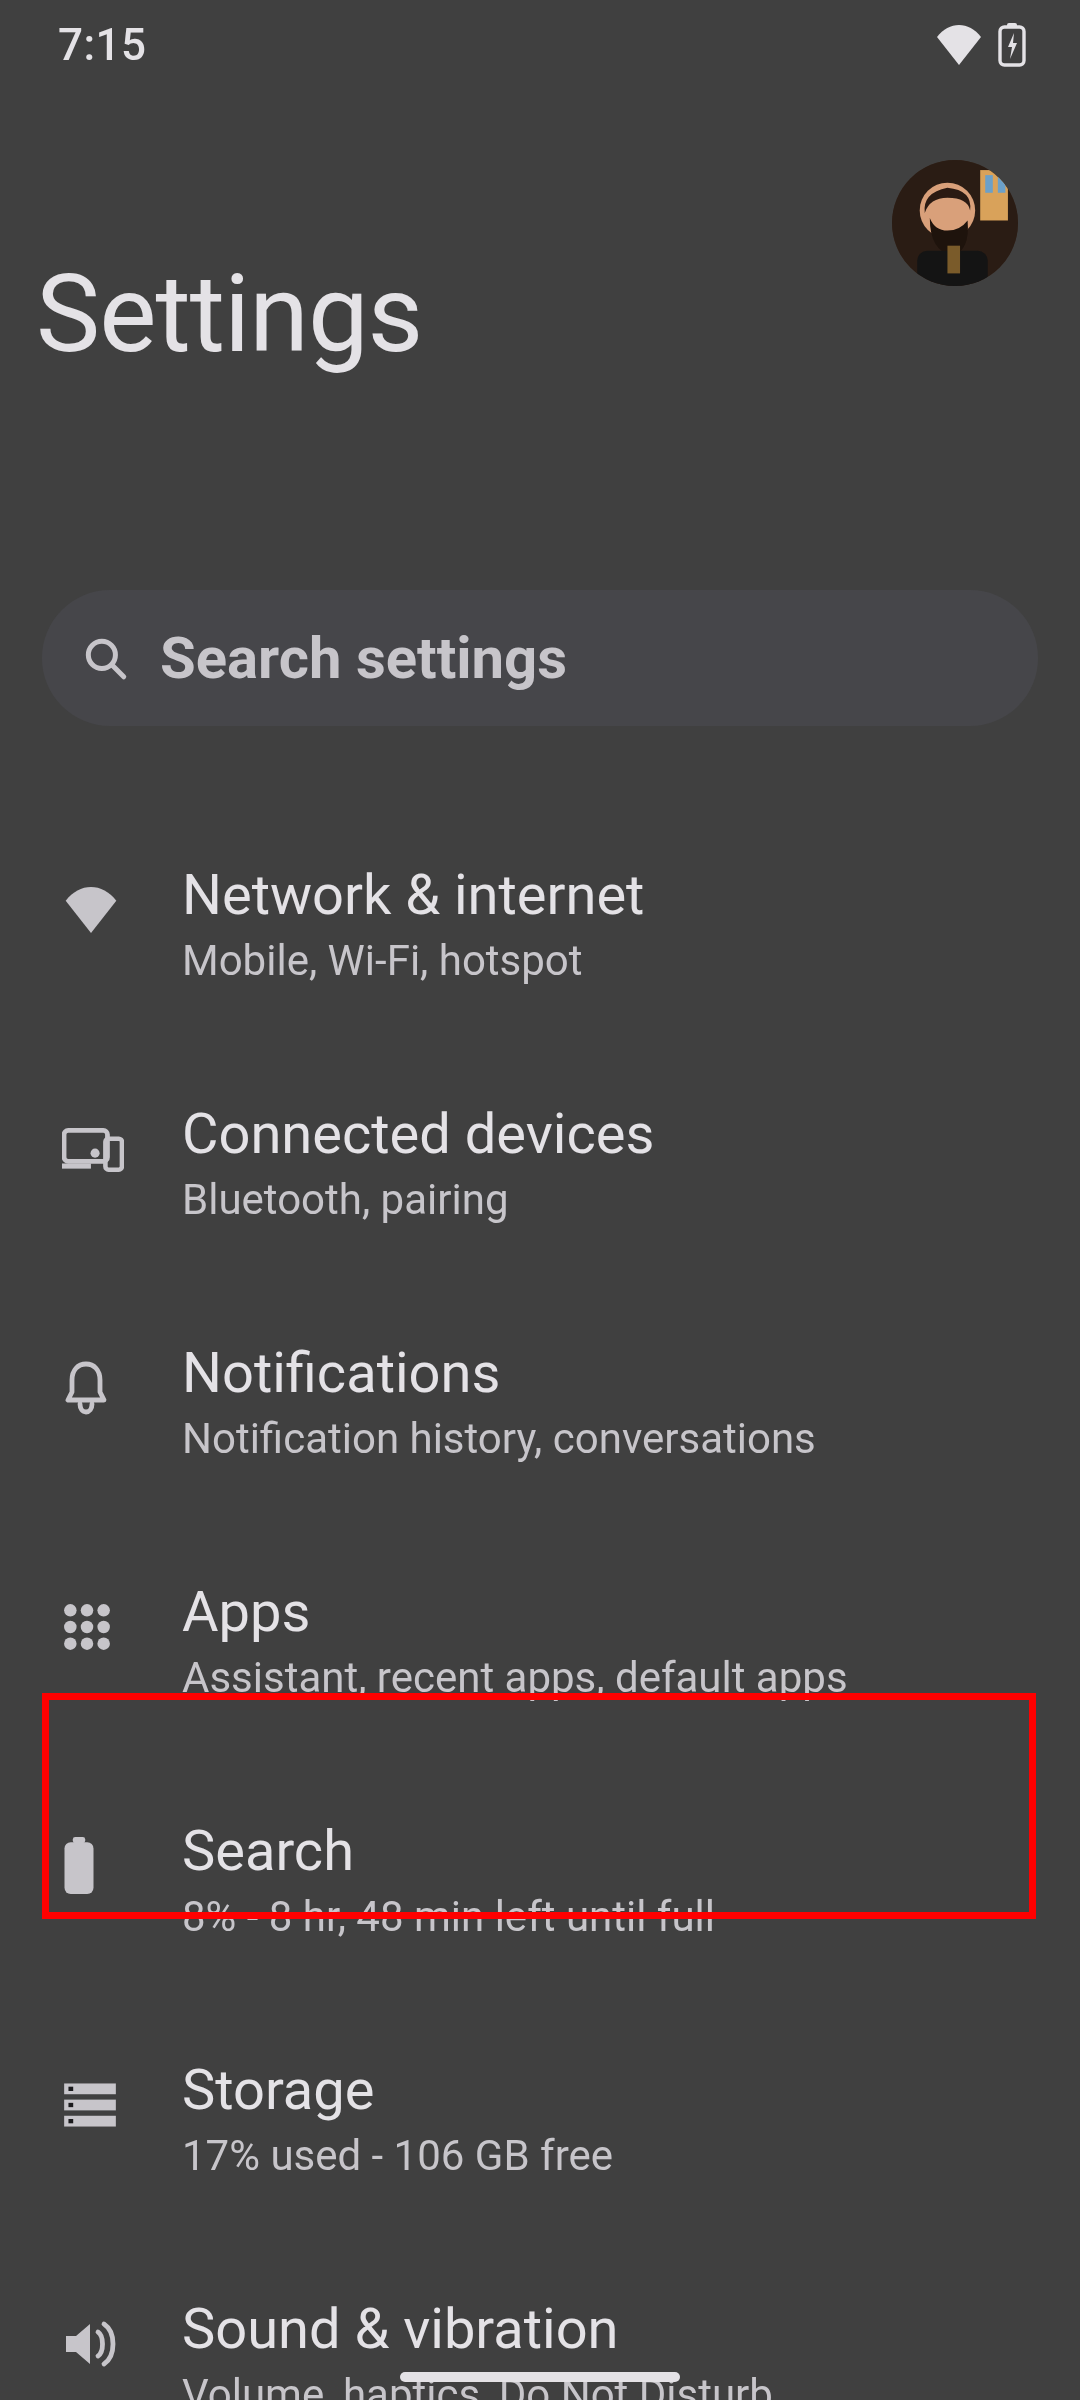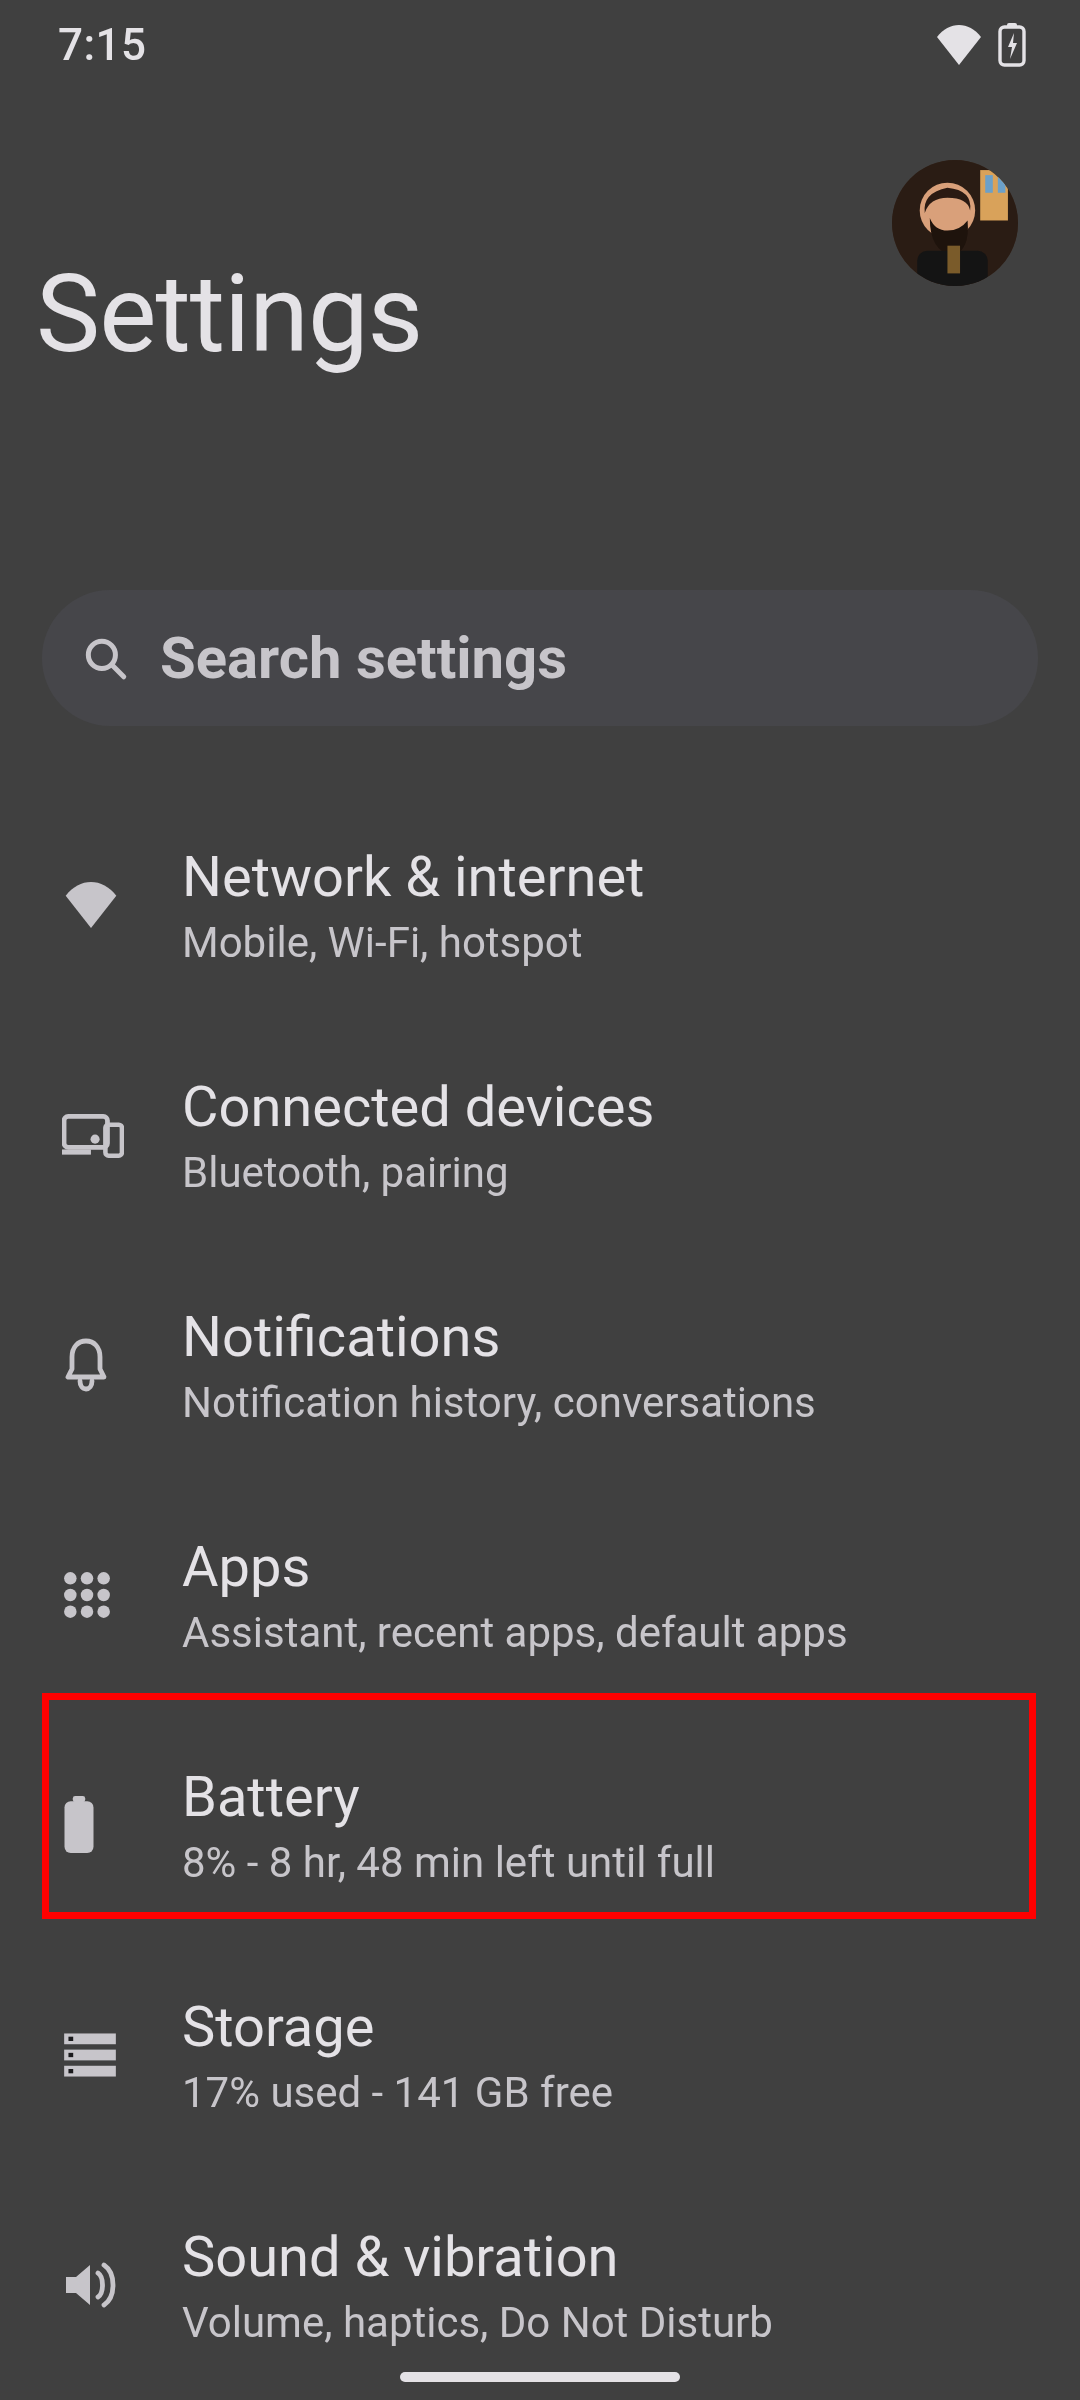--- a/index.html
+++ b/index.html
@@ -18,21 +18,21 @@
   .page-title { font-size: 108px; font-weight: 400; color: #e4e2e6; letter-spacing: -1px; line-height: 1; }
 
   
   .search-bar { position: absolute; top: 590px; left: 42px; right: 42px; height: 136px; background: #46464a; border-radius: 68px; display: flex; align-items: center; padding: 0 38px; gap: 30px; }
   .search-bar .search-text { color: #c7c5ca; font-size: 58px; font-weight: 700; }
 
   
   .list { position: absolute; top: 790px; left: 0; right: 0; }
   .item { display: flex; align-items: center; padding: 44px 42px 44px 62px; min-height: 230px; }
   .icon-slot { width: 120px; display: flex; align-items: center; justify-content: flex-start; }
-  .text-slot { flex: 1; display: flex; flex-direction: column; gap: 8px; }
+  .text-slot { flex: 1; display: flex; flex-direction: column; gap: 8px; margin-top: 28px; }
   .item-title { font-size: 56px; color: #e4e2e6; font-weight: 400; }
   .item-sub { font-size: 42px; color: #c7c5ca; font-weight: 400; }
 
   .highlight-box { position: absolute; border: 7px solid #ff0000; pointer-events: none; }
 
   
   .nav-handle { position: absolute; bottom: 18px; left: 50%; transform: translateX(-50%); width: 280px; height: 10px; border-radius: 6px; background: #e4e2e6; }
 
   svg { display: block; }
 </style>
@@ -147,39 +147,39 @@
     </div>
 
     <div class="item">
       <div class="icon-slot">
         <svg width="34" height="58" viewBox="0 0 16 28">
           <rect x="5" y="0" width="6" height="3" rx="1.2" fill="#c7c5ca"></rect>
           <rect x="1" y="2.5" width="14" height="25" rx="3" fill="#c7c5ca"></rect>
         </svg>
       </div>
       <div class="text-slot">
-        <div class="item-title">Battery</div>
+        <div class="item-title">Search</div>
         <div class="item-sub">8% - 8 hr, 48 min left until full</div>
       </div>
     </div>
 
     <div class="item">
       <div class="icon-slot">
         <svg width="56" height="48" viewBox="0 0 26 22">
           <rect x="1" y="1" width="24" height="5" fill="#c7c5ca"></rect>
             <rect x="3" y="2.5" width="2.2" height="2" fill="#1b1b1d"></rect>
           <rect x="1" y="8.5" width="24" height="5" fill="#c7c5ca"></rect>
             <rect x="3" y="10" width="2.2" height="2" fill="#1b1b1d"></rect>
           <rect x="1" y="16" width="24" height="5" fill="#c7c5ca"></rect>
             <rect x="3" y="17.5" width="2.2" height="2" fill="#1b1b1d"></rect>
         </svg>
       </div>
       <div class="text-slot">
         <div class="item-title">Storage</div>
-        <div class="item-sub">17% used - 141 GB free</div>
+        <div class="item-sub">17% used - 106 GB free</div>
       </div>
     </div>
 
     <div class="item">
       <div class="icon-slot">
         <svg width="56" height="52" viewBox="0 0 28 26">
           <path d="M2 9 L7 9 L14 3 L14 23 L7 17 L2 17 Z" fill="#c7c5ca"></path>
           <path d="M18 7 C21 9 21 17 18 19" fill="none" stroke="#c7c5ca" stroke-width="2.4" stroke-linecap="round"></path>
           <path d="M21 3 C27 7 27 19 21 23" fill="none" stroke="#c7c5ca" stroke-width="2.4" stroke-linecap="round"></path>
         </svg>

